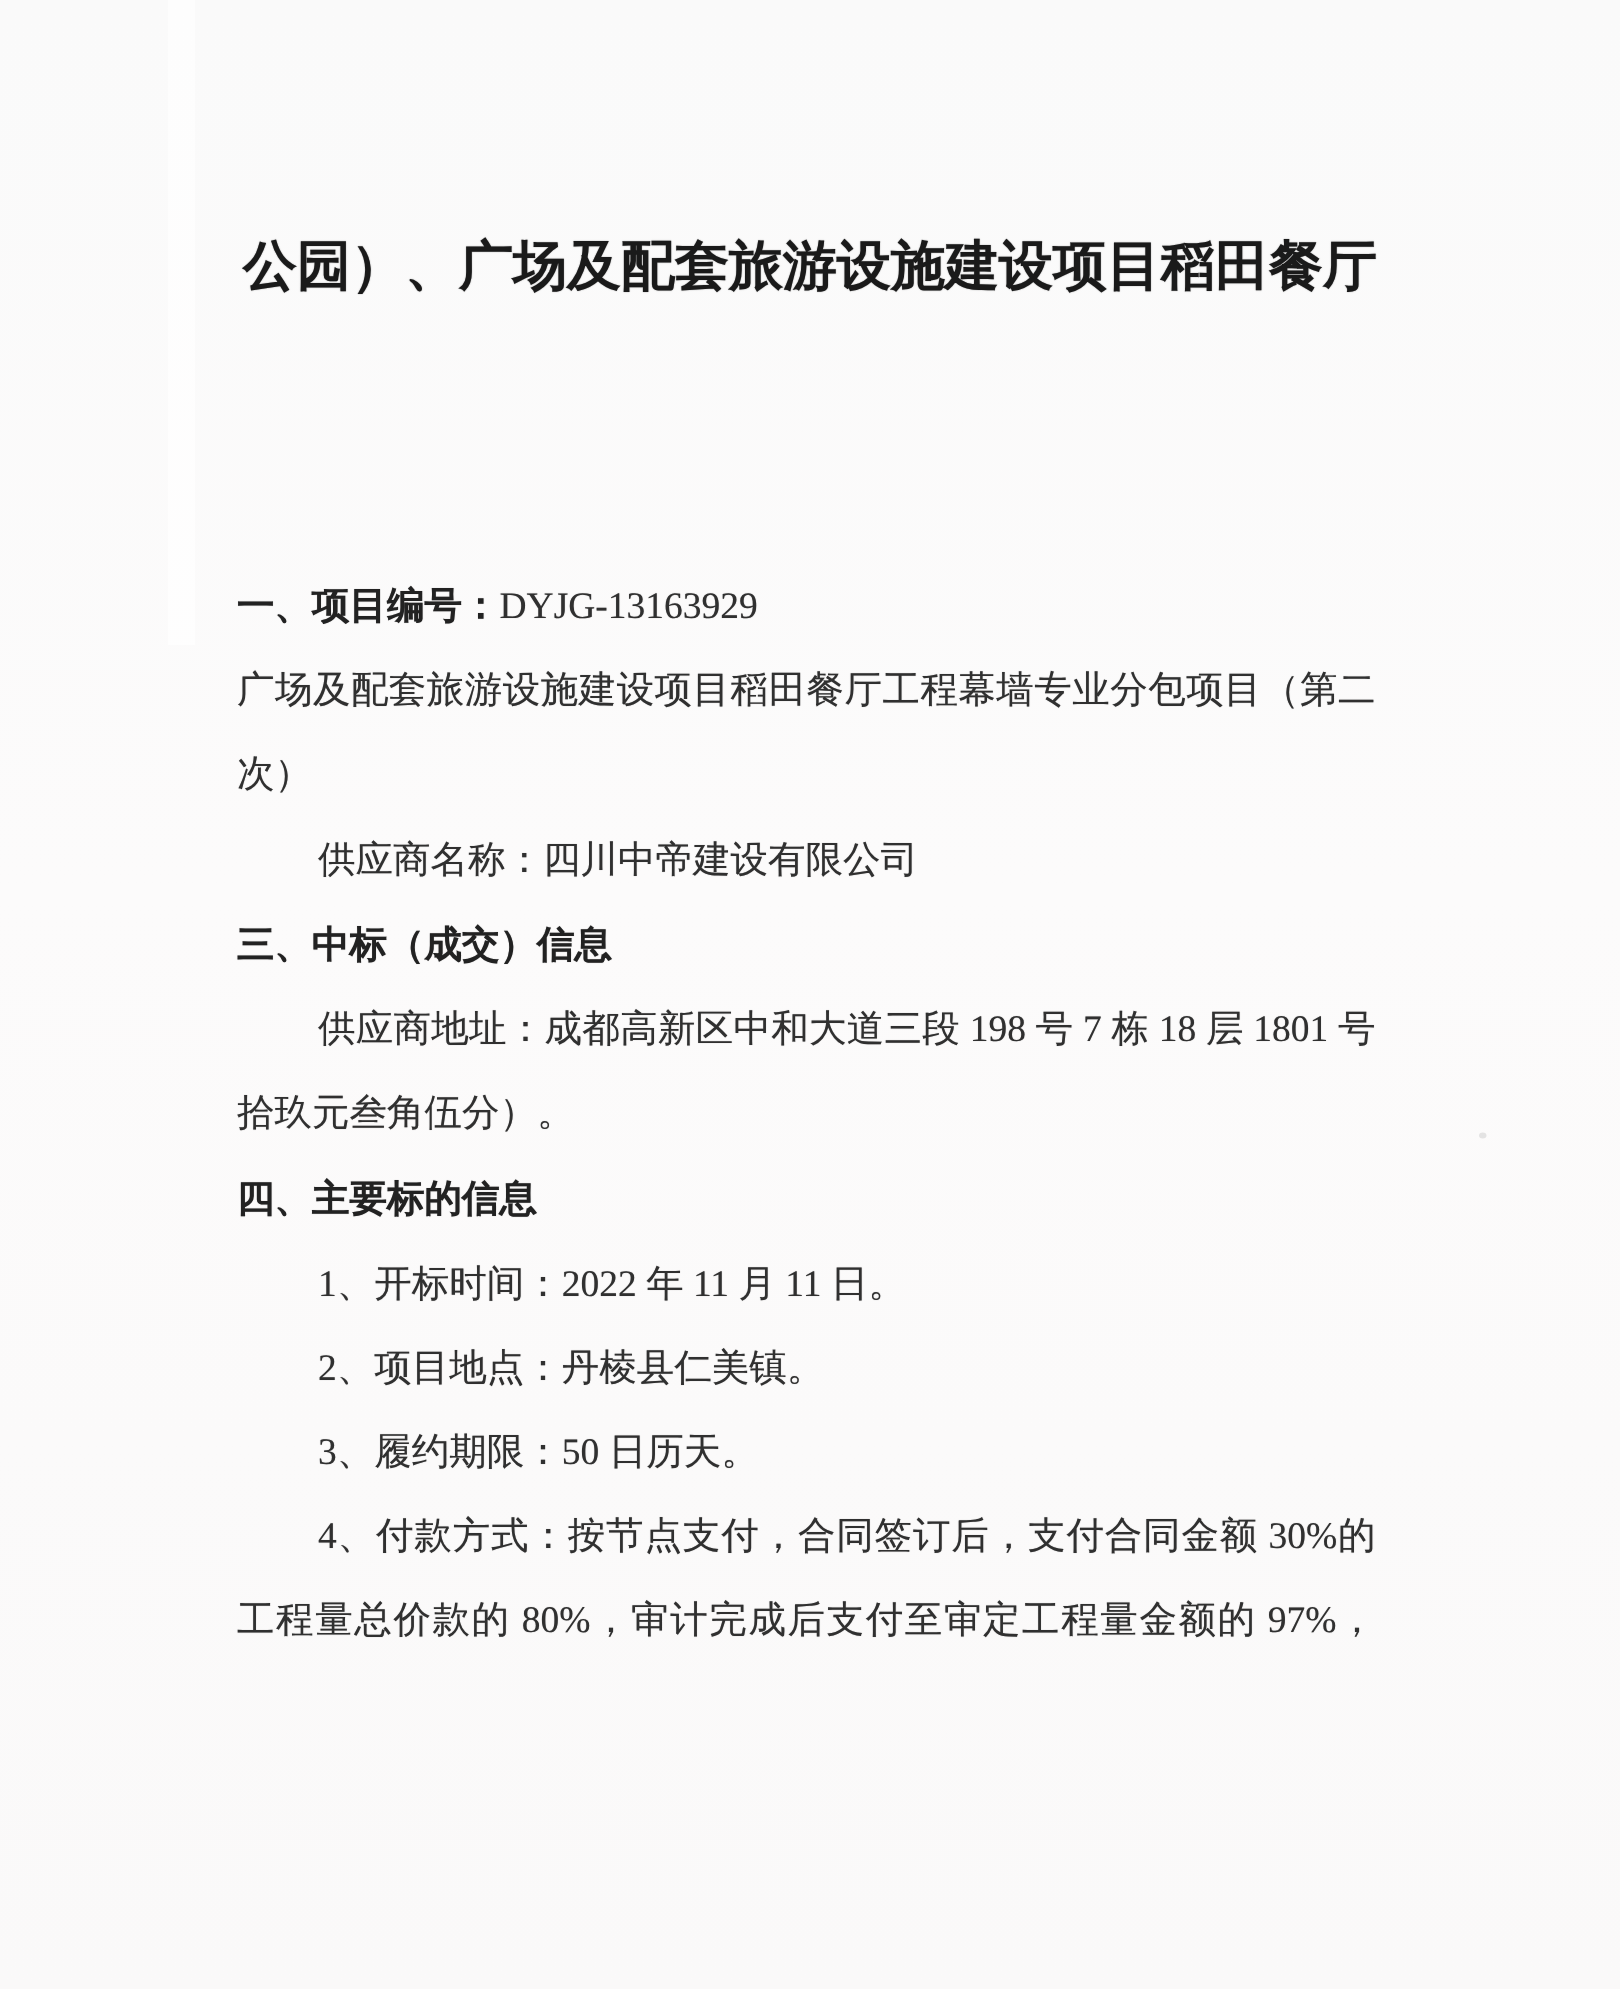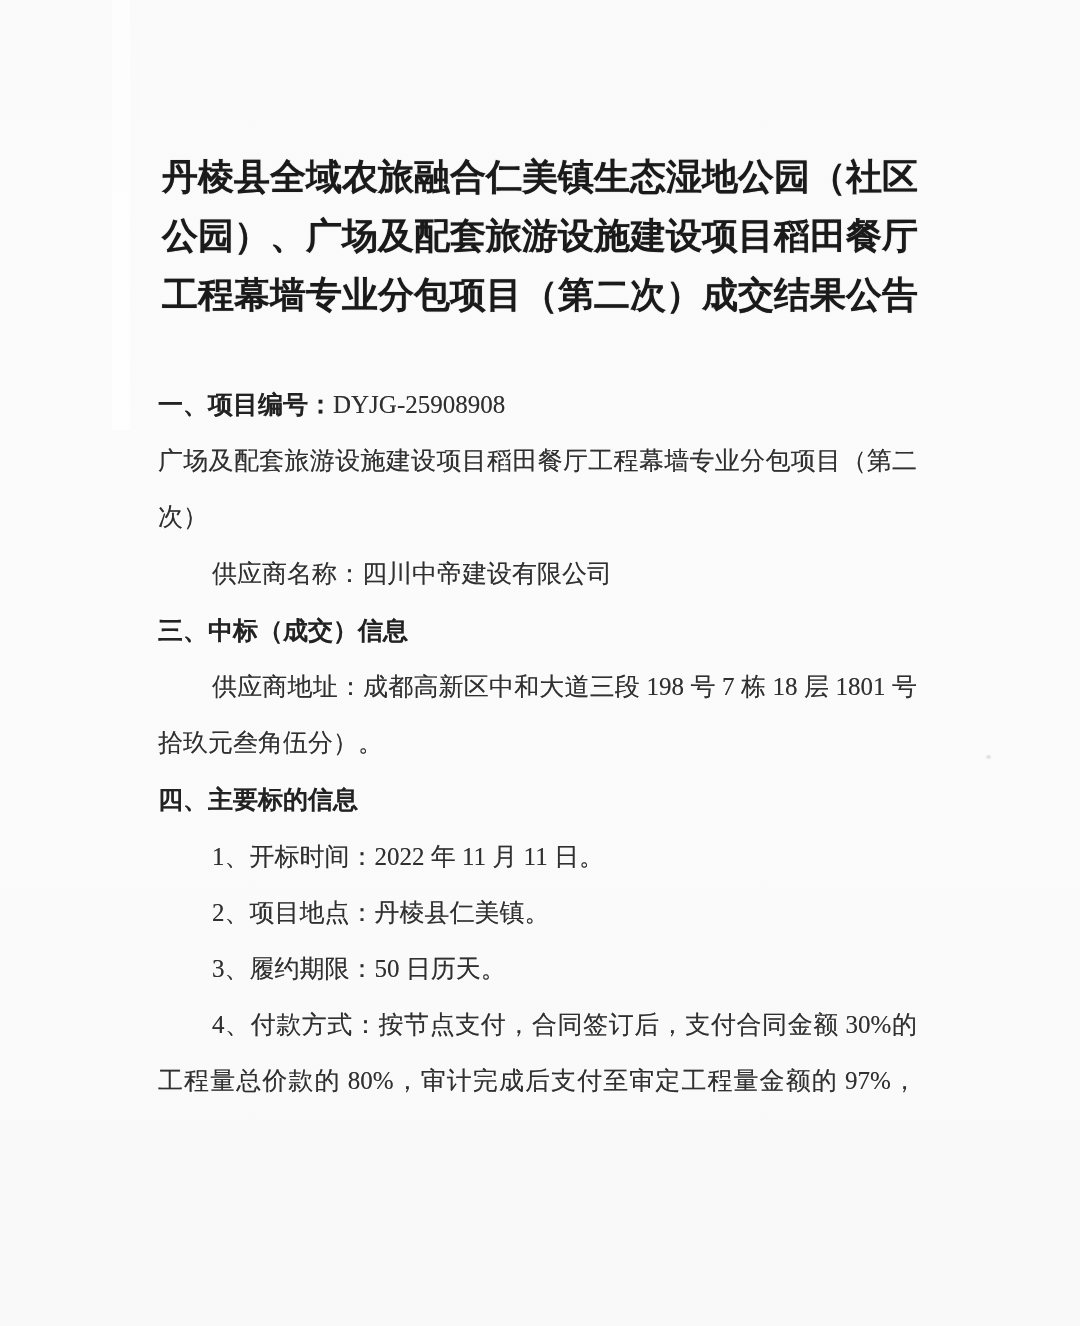--- a/index.html
+++ b/index.html
@@ -82,28 +82,26 @@
 </style>
 </head>
 <body>
 
 <div class="page">
 
   <div class="scan-stripe"></div>
   <div class="scan-dot"></div>
 
   <div class="doc-title">
-    <div class="title-line">丹棱县全域农旅融合仁美镇生态湿地公园（社区</div>
     <div class="title-line">公园）、广场及配套旅游设施建设项目稻田餐厅</div>
-    <div class="title-line">工程幕墙专业分包项目（第二次）成交结果公告</div>
   </div>
 
   <div class="doc-body">
 
-    <div class="bline"><span class="b">一、项目编号：</span><span>DYJG-25908908</span></div>
+    <div class="bline"><span class="b">一、项目编号：</span><span>DYJG-13163929</span></div>
 
     <div class="bline just">广场及配套旅游设施建设项目稻田餐厅工程幕墙专业分包项目（第二</div>
     <div class="bline">次）</div>
 
     <div class="bline indent">供应商名称：四川中帝建设有限公司</div>
     <div class="bline"><span class="b">三、中标（成交）信息</span></div>
     <div class="bline indent just">供应商地址：成都高新区中和大道三段 198 号 7 栋 18 层 1801 号</div>
     <div class="bline">拾玖元叁角伍分）。</div>
 
     <div class="bline"><span class="b">四、主要标的信息</span></div>

